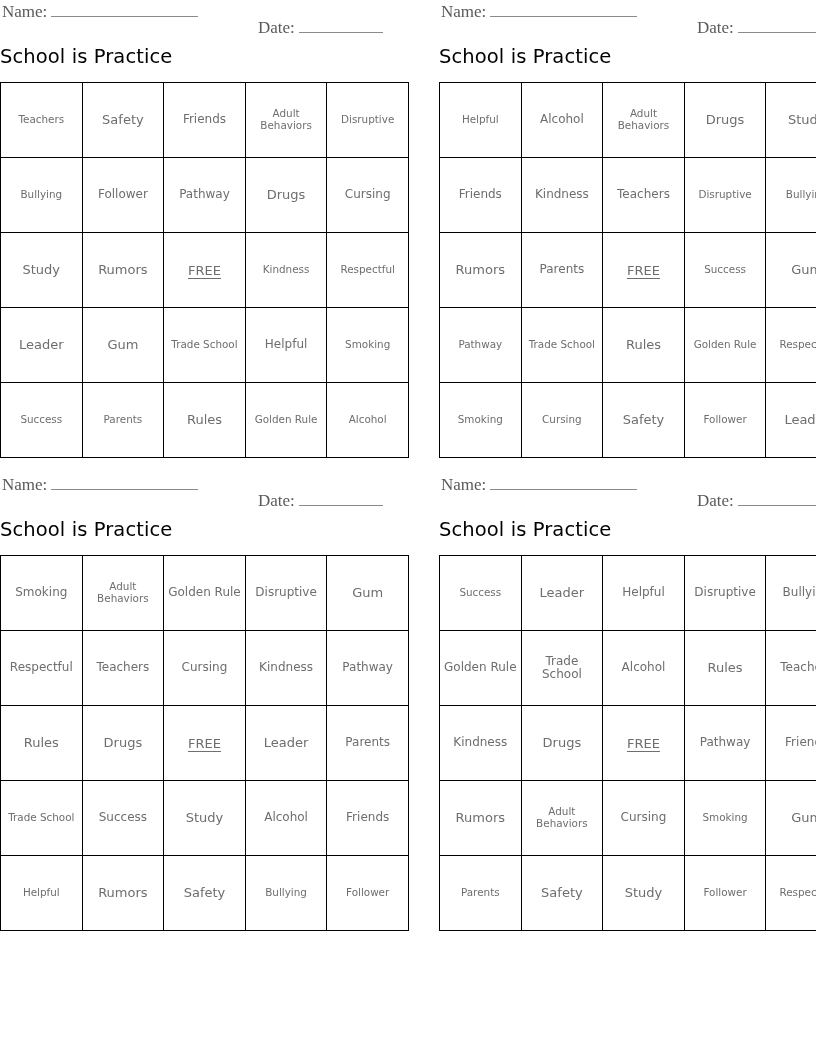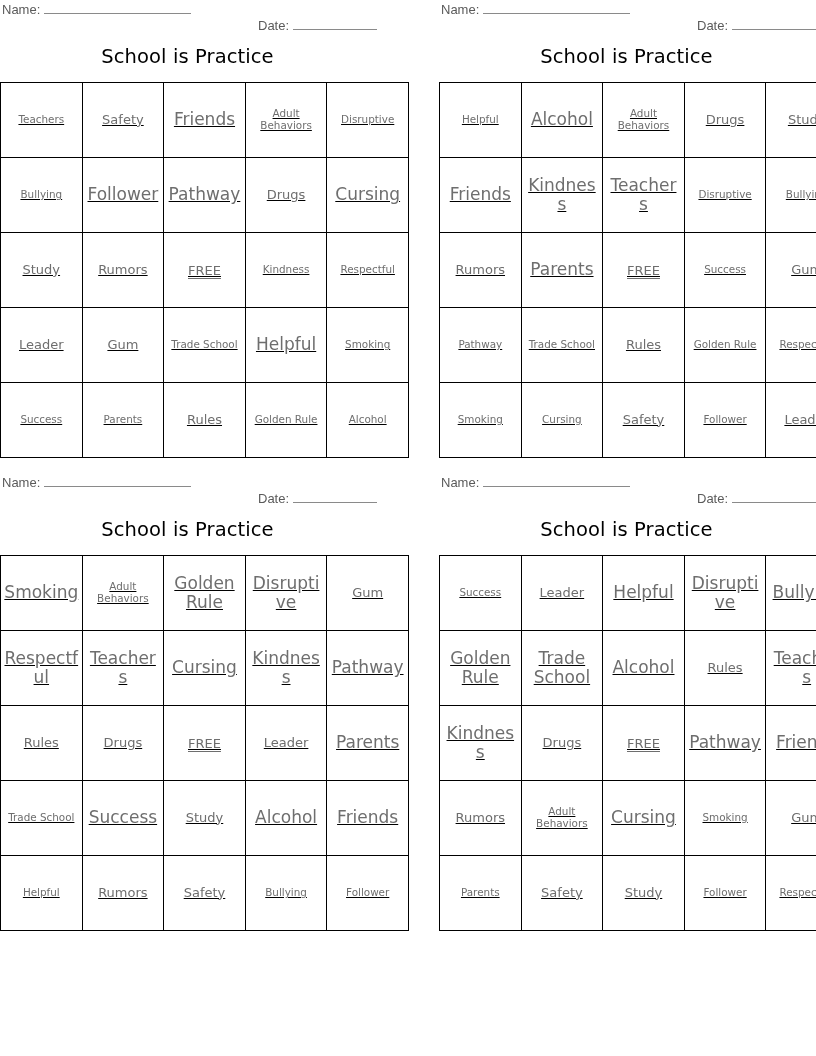--- a/index.html
+++ b/index.html
@@ -25,23 +25,23 @@
   }
   .card-tl { left: 0px;   top: 0px; }
   .card-tr { left: 439px; top: 0px; }
   .card-bl { left: 0px;   top: 473px; }
   .card-br { left: 439px; top: 473px; }
 
   
   .namedate {
     position: relative;
     height: 22px;
-    font-size: 13px;
+    font-size: 17px;
     color: #5a5a5a;
-    font-family: Liberation Sans, sans-serif;
+    font-family: Liberation Serif, serif;
     white-space: nowrap;
   }
   .nd-name {
     position: absolute;
     left: 2px;
     top: 2px;
   }
   .nd-date {
     position: absolute;
     left: 258px;
@@ -53,60 +53,59 @@
     border-bottom: 1.2px solid #8a8a8a;
     vertical-align: baseline;
     margin-left: 4px;
     height: 11px;
   }
   .nd-rule.long  { width: 147px; }
   .nd-rule.short { width: 84px; }
 
   
   .card-title {
-    text-align: center;
+    text-align: left;
     font-size: 19.5px;
     color: #000000;
     font-family: "DejaVu Sans", sans-serif;
     font-weight: 400;
     letter-spacing: 0.1px;
     margin-top: 22px;
     margin-bottom: 0;
     height: 26px;
     line-height: 26px;
   }
 
   
   .grid {
     margin-top: 12px;
     border-collapse: collapse;
     border: 1.3px solid #000000;
     table-layout: fixed;
     width: 373px;
-    text-decoration: underline;
   }
   .grid td {
     border: 1px solid #000000;
     width: 74.6px;
     height: 70px;
     text-align: center;
     vertical-align: middle;
     padding: 2px 3px;
     color: #6e6e6e;
     font-family: "DejaVu Sans", sans-serif;
     line-height: 1.12;
     word-wrap: break-word;
     overflow-wrap: break-word;
   }
   .grid td.left-edge { border-left: 1.3px solid #000; }
   .grid td.right-edge { border-right: 1.3px solid #000; }
   .grid tr.top-row td { border-top: 1.3px solid #000; }
   .grid tr.bottom-row td { border-bottom: 1.3px solid #000; }
   .fs-s  { font-size: 10.4px; }
-  .fs-m  { font-size: 17px; }
+  .fs-m  { font-size: 12px; }
   .fs-xl { font-size: 13px; }
 
   .free {
     text-decoration: underline;
     text-underline-offset: 2.5px;
     font-size: 13px;
     color: #6e6e6e;
   }
 </style>
 </head>

